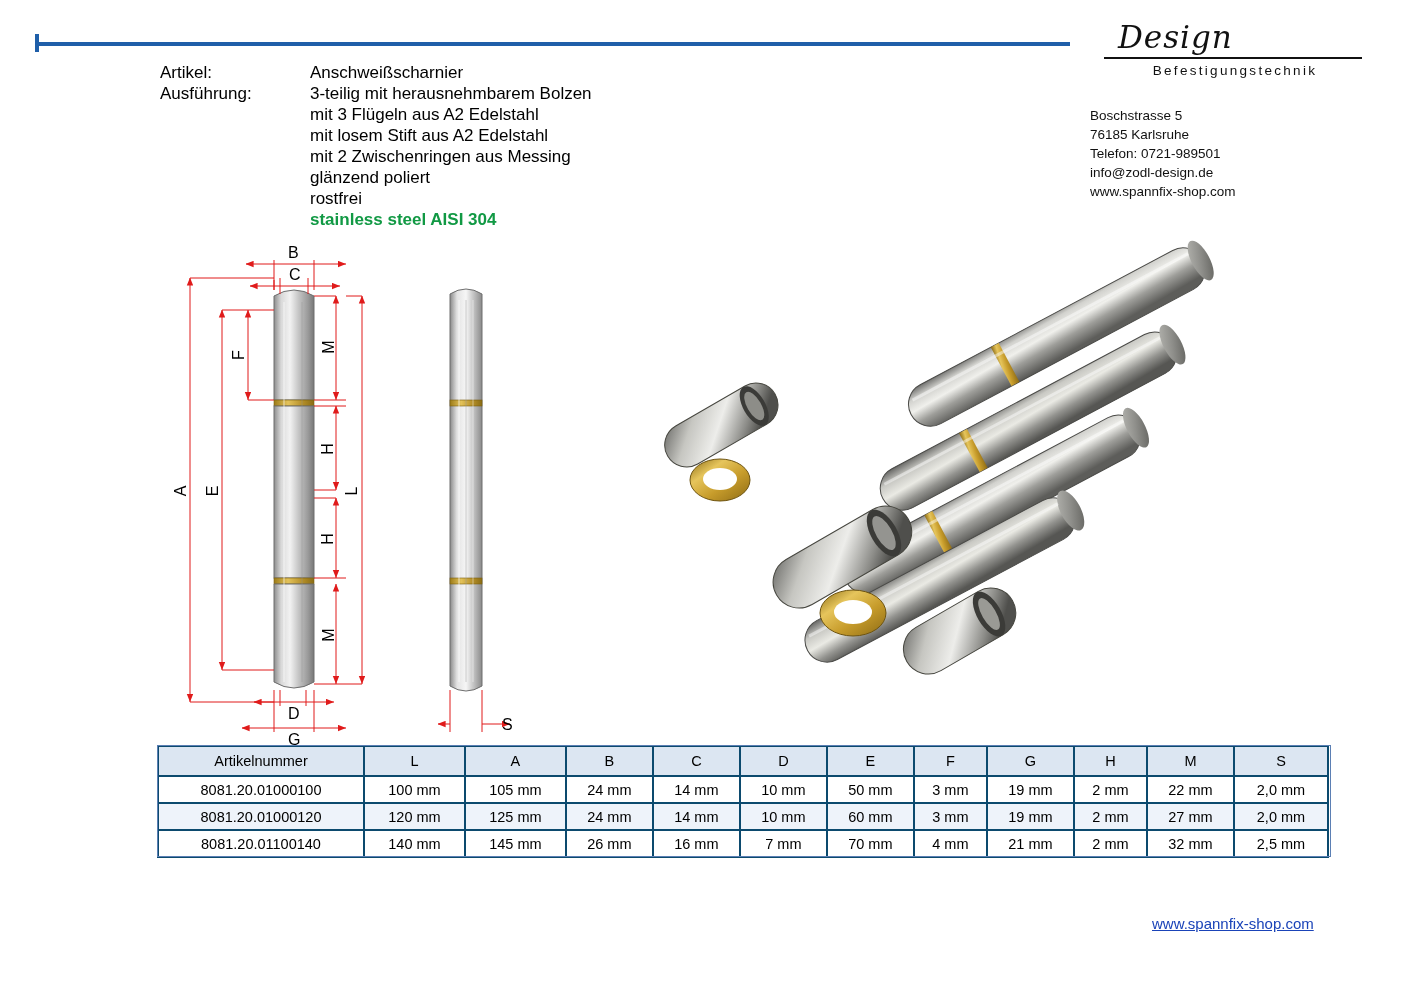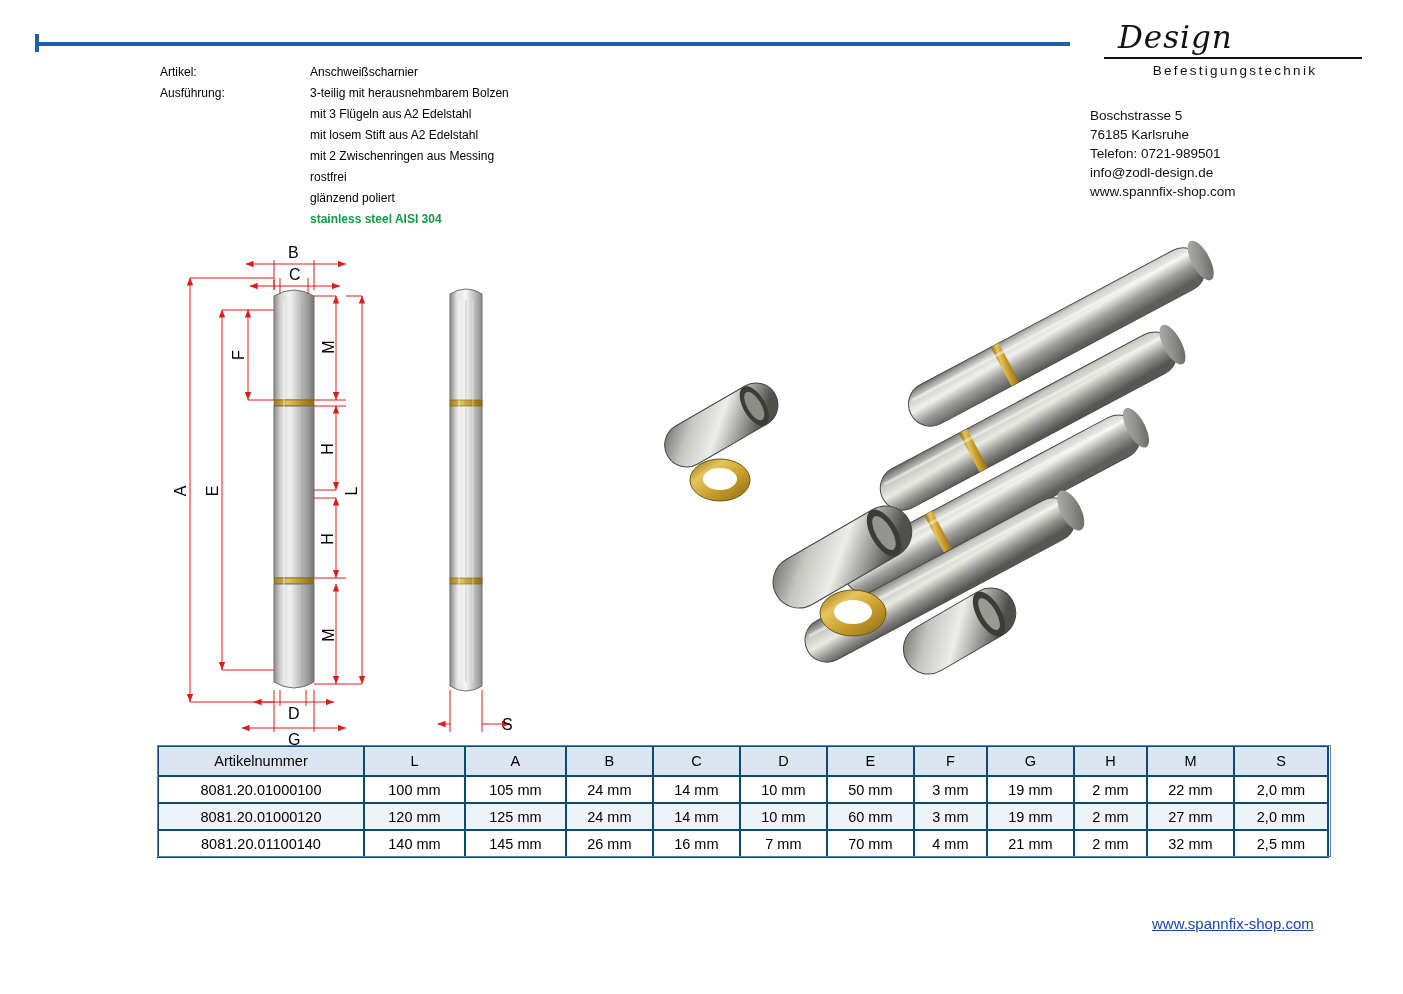--- a/index.html
+++ b/index.html
@@ -37,21 +37,21 @@
     width: 4px;
     height: 18px;
     background: #1f5fa9;
   }
 
   
   .spec {
     position: absolute;
     left: 160px;
     top: 62px;
-    font-size: 12px;
+    font-size: 17px;
     line-height: 21px;
   }
   .spec-row {
     display: flex;
   }
   .spec-label {
     width: 150px;
     flex: 0 0 150px;
   }
   .spec-val {
@@ -218,25 +218,25 @@
     <div class="spec-row">
       <div class="spec-label"></div>
       <div class="spec-val">mit losem Stift aus A2 Edelstahl</div>
     </div>
     <div class="spec-row">
       <div class="spec-label"></div>
       <div class="spec-val">mit 2 Zwischenringen aus Messing</div>
     </div>
     <div class="spec-row">
       <div class="spec-label"></div>
+      <div class="spec-val">glänzend poliert</div>
+    </div>
+    <div class="spec-row">
+      <div class="spec-label"></div>
       <div class="spec-val">rostfrei</div>
-    </div>
-    <div class="spec-row">
-      <div class="spec-label"></div>
-      <div class="spec-val">glänzend poliert</div>
     </div>
     <div class="spec-row">
       <div class="spec-label"></div>
       <div class="spec-val green-bold">stainless steel AISI 304</div>
     </div>
   </div>
 
   <div class="logo-block">
     <div class="logo-script">Design</div>
     <div class="logo-underline"></div>

